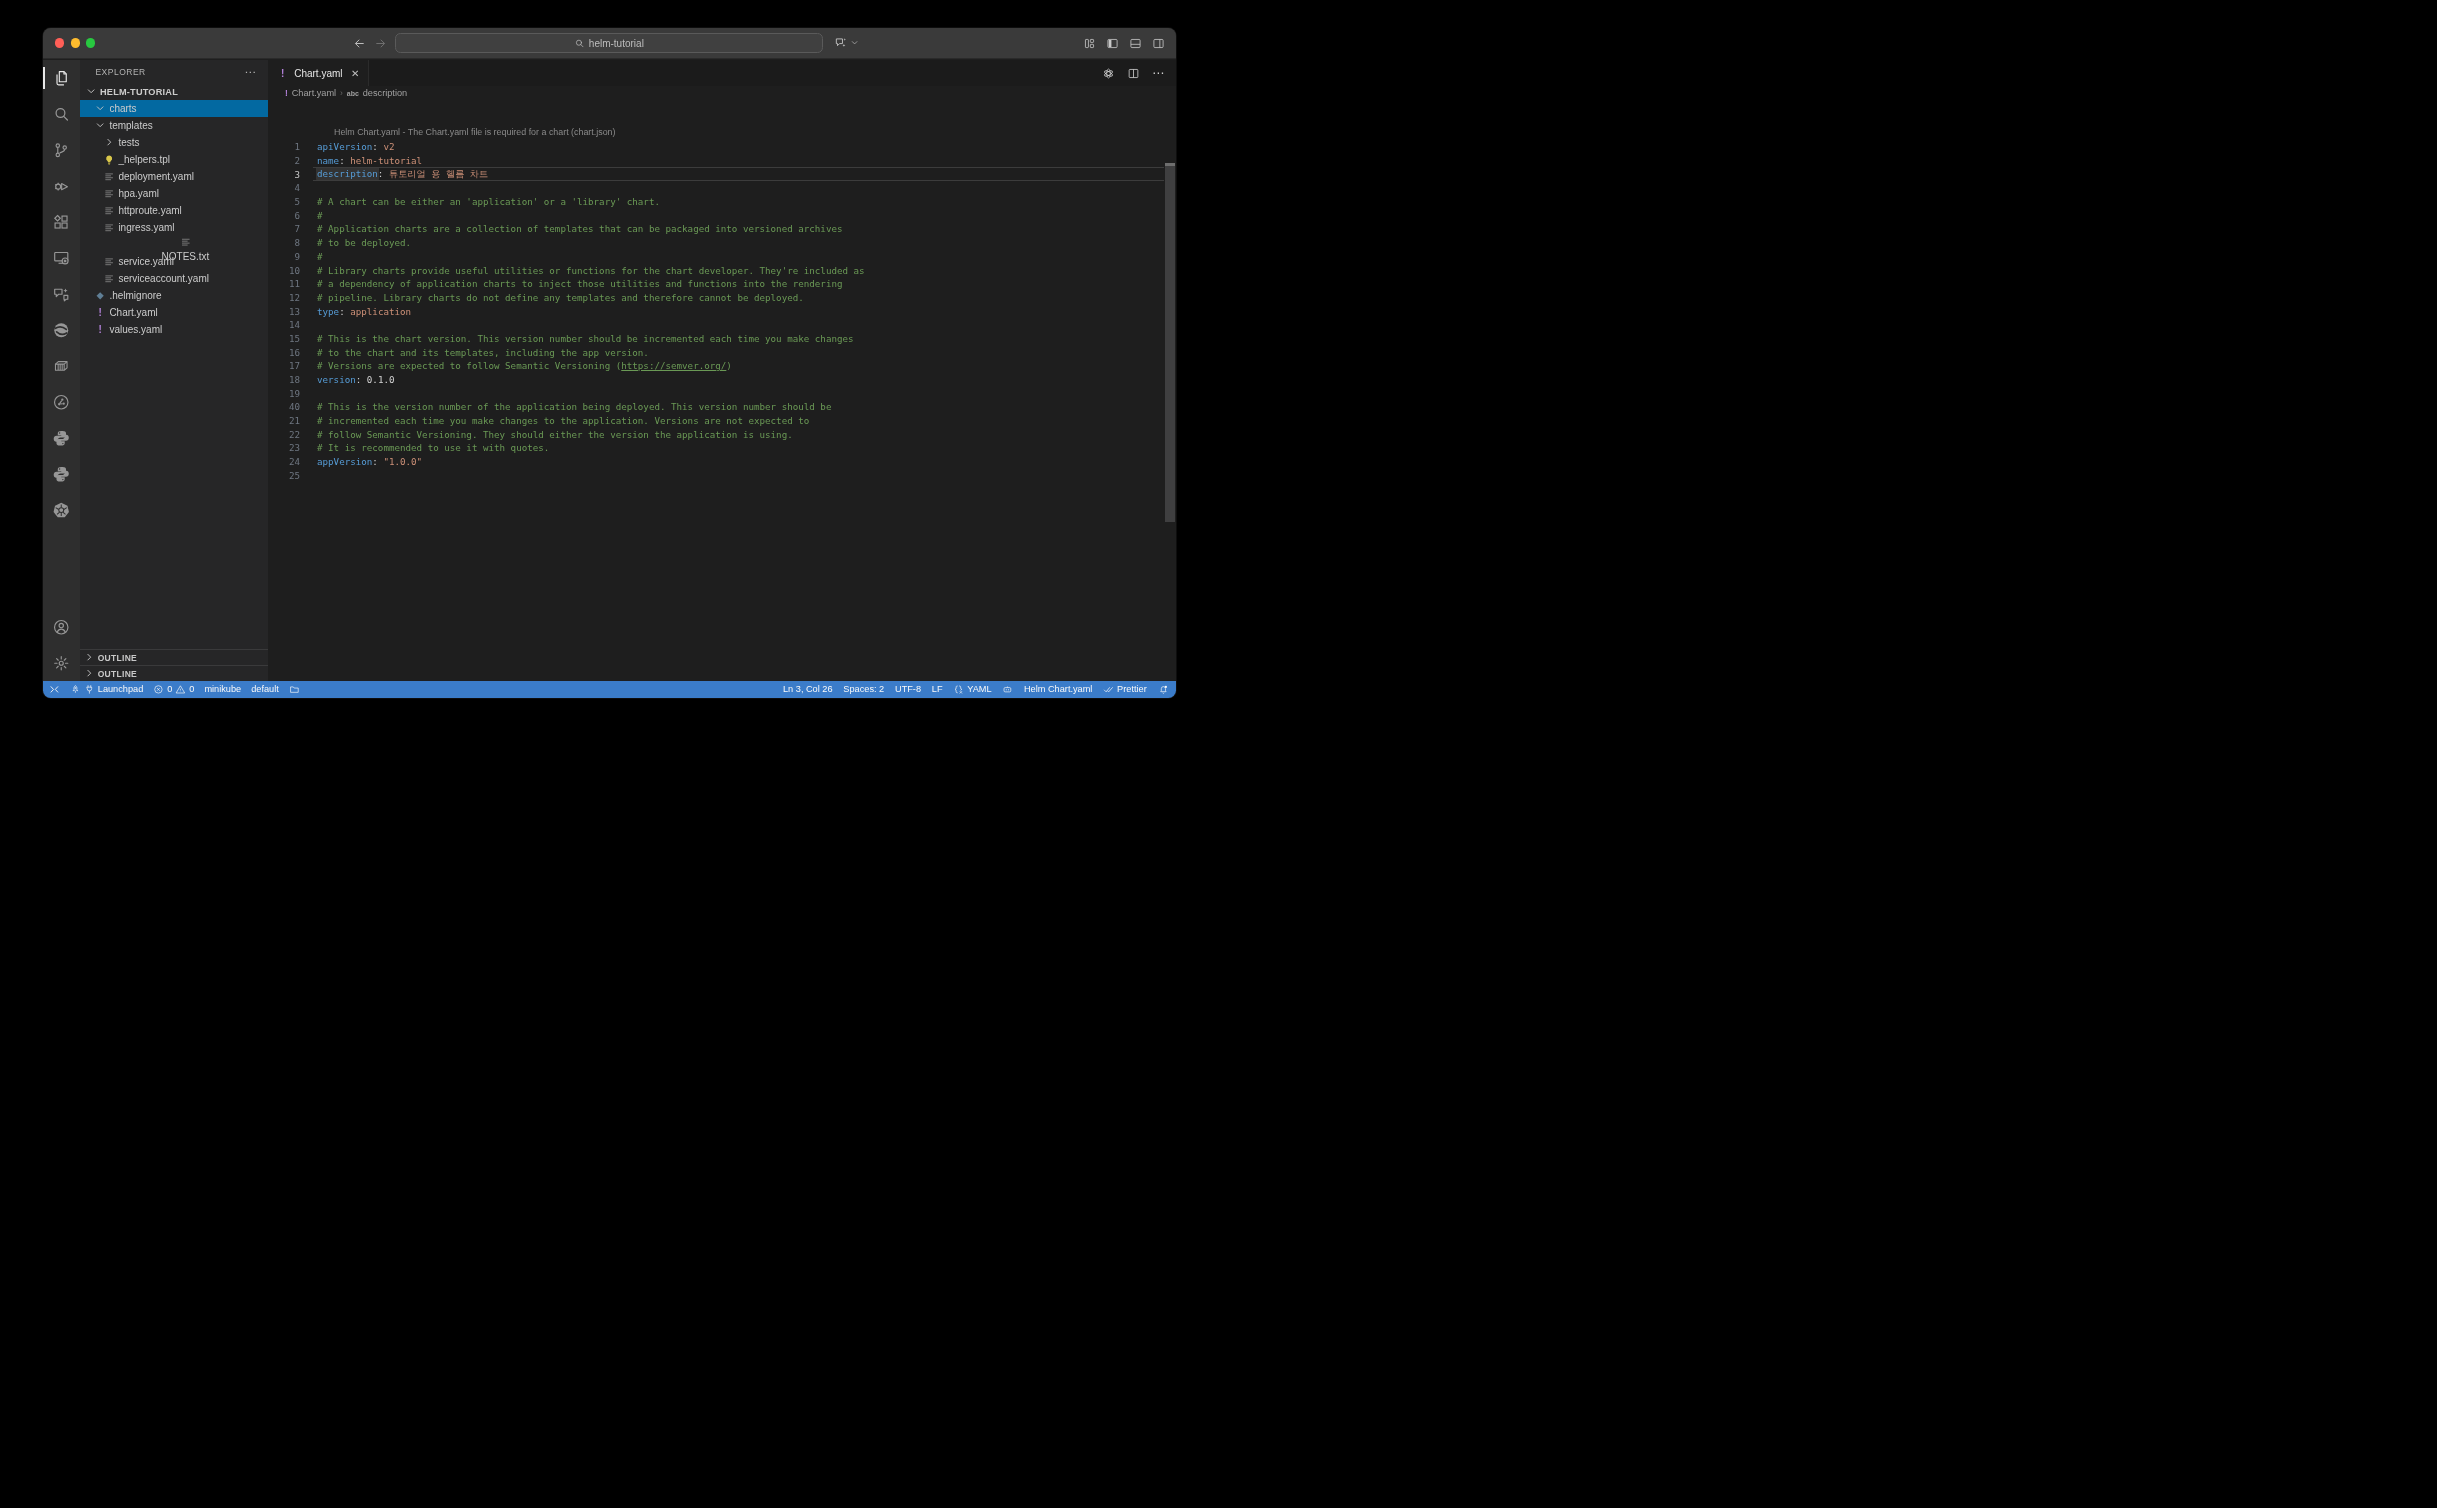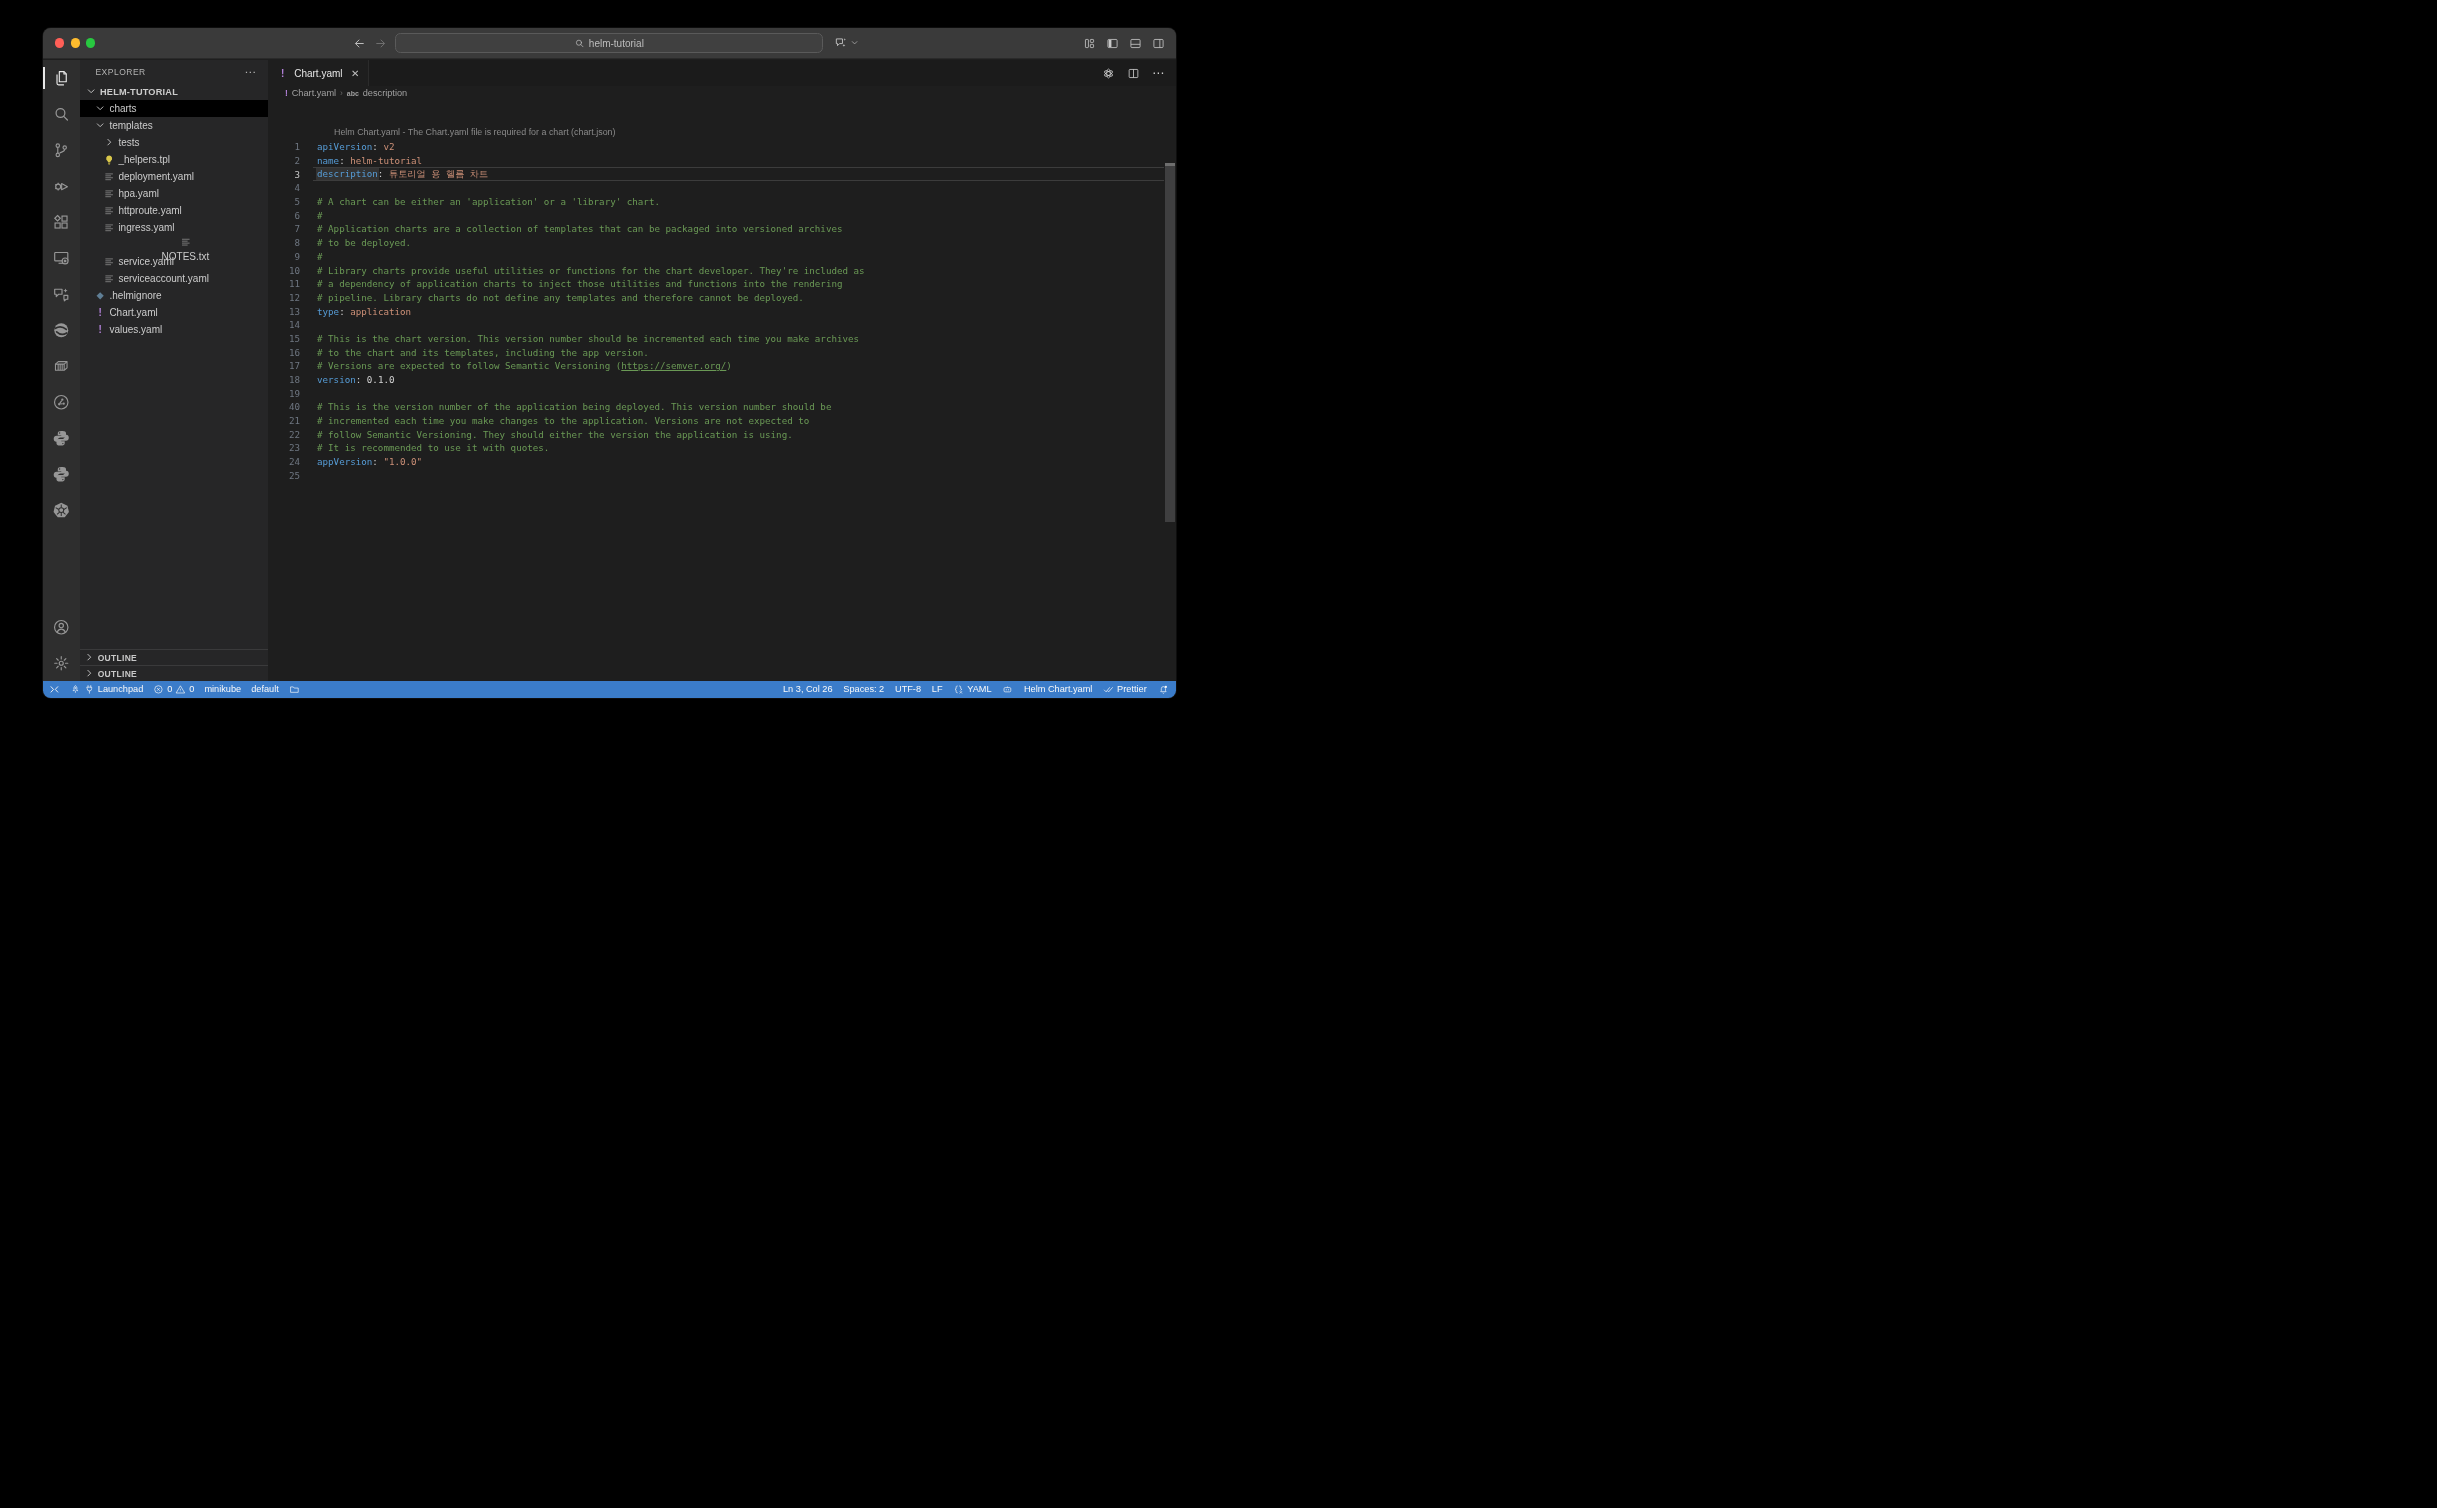--- a/index.html
+++ b/index.html
@@ -38,21 +38,21 @@
   .ab-item .ic { width:18.5px; height:18.5px; }
   .ab-item.active { color:#E8E8E8; }
   .ab-item.active::before { content:''; position:absolute; left:0; top:7px; bottom:7px; width:1.5px; background:#E8E8E8; }
 
   .sidebar { width:188px; background:#262627; position:relative; color:#CCCCCC; }
   .sb-header { height:23px; display:flex; align-items:center; padding:0 10.8px 0 15.4px;
     font-size:8.5px; letter-spacing:0.5px; color:#B4B4B4; }
   .sb-header .more { margin-left:auto; color:#B4B4B4; font-size:11.6px; letter-spacing:0.8px; cursor:pointer; }
   .tree { font-size:10px; }
   .trow { height:17px; display:flex; align-items:center; gap:3.1px; cursor:pointer; white-space:nowrap; }
-  .trow.selected { background:#000000; }
+  .trow.selected { background:#0369a1; }
   .trow .twist { width:12.3px; height:12.3px; flex:0 0 12.3px; color:#C5C5C5; }
   .trow .ficon { width:12.3px; height:12.3px; flex:0 0 12.3px; display:flex; align-items:center; justify-content:center; }
   .trow .ficon.ic { color:#8F8F8F; }
   .trow.root { font-weight:bold; font-size:9.2px; letter-spacing:0.2px; }
   .bang { color:#B180D7; font-weight:bold; font-size:10px; width:12.3px; text-align:center; }
   .sb-bottom { position:absolute; left:0; right:0; bottom:0; }
   .sb-section { height:16px; display:flex; align-items:center; gap:2.3px; border-top:0.8px solid #3A3A3B;
     font-size:8.5px; font-weight:bold; color:#C8C8C8; letter-spacing:0.3px; padding-left:3.1px; cursor:pointer; }
 
   
@@ -498,21 +498,21 @@
           <div class="line"><span class="ln">5</span><span class="txt"><span class="token c"># A chart can be either an 'application' or a 'library' chart.</span></span></div>
           <div class="line"><span class="ln">6</span><span class="txt"><span class="token c">#</span></span></div>
           <div class="line"><span class="ln">7</span><span class="txt"><span class="token c"># Application charts are a collection of templates that can be packaged into versioned archives</span></span></div>
           <div class="line"><span class="ln">8</span><span class="txt"><span class="token c"># to be deployed.</span></span></div>
           <div class="line"><span class="ln">9</span><span class="txt"><span class="token c">#</span></span></div>
           <div class="line"><span class="ln">10</span><span class="txt"><span class="token c"># Library charts provide useful utilities or functions for the chart developer. They're included as</span></span></div>
           <div class="line"><span class="ln">11</span><span class="txt"><span class="token c"># a dependency of application charts to inject those utilities and functions into the rendering</span></span></div>
           <div class="line"><span class="ln">12</span><span class="txt"><span class="token c"># pipeline. Library charts do not define any templates and therefore cannot be deployed.</span></span></div>
           <div class="line"><span class="ln">13</span><span class="txt"><span class="token k">type</span><span class="token p">: </span><span class="token s">application</span></span></div>
           <div class="line"><span class="ln">14</span><span class="txt"></span></div>
-          <div class="line"><span class="ln">15</span><span class="txt"><span class="token c"># This is the chart version. This version number should be incremented each time you make archives</span></span></div>
+          <div class="line"><span class="ln">15</span><span class="txt"><span class="token c"># This is the chart version. This version number should be incremented each time you make changes</span></span></div>
           <div class="line"><span class="ln">16</span><span class="txt"><span class="token c"># to the chart and its templates, including the app version.</span></span></div>
           <div class="line"><span class="ln">17</span><span class="txt"><span class="token c"># Versions are expected to follow Semantic Versioning (</span><span class="token l">https://semver.org/</span><span class="token c">)</span></span></div>
           <div class="line"><span class="ln">18</span><span class="txt"><span class="token k">version</span><span class="token p">: </span><span class="token n">0.1.0</span></span></div>
           <div class="line"><span class="ln">19</span><span class="txt"></span></div>
           <div class="line"><span class="ln">40</span><span class="txt"><span class="token c"># This is the version number of the application being deployed. This version number should be</span></span></div>
           <div class="line"><span class="ln">21</span><span class="txt"><span class="token c"># incremented each time you make changes to the application. Versions are not expected to</span></span></div>
           <div class="line"><span class="ln">22</span><span class="txt"><span class="token c"># follow Semantic Versioning. They should either the version the application is using.</span></span></div>
           <div class="line"><span class="ln">23</span><span class="txt"><span class="token c"># It is recommended to use it with quotes.</span></span></div>
           <div class="line"><span class="ln">24</span><span class="txt"><span class="token k">appVersion</span><span class="token p">: </span><span class="token s">"1.0.0"</span></span></div>
           <div class="line"><span class="ln">25</span><span class="txt"></span></div>

